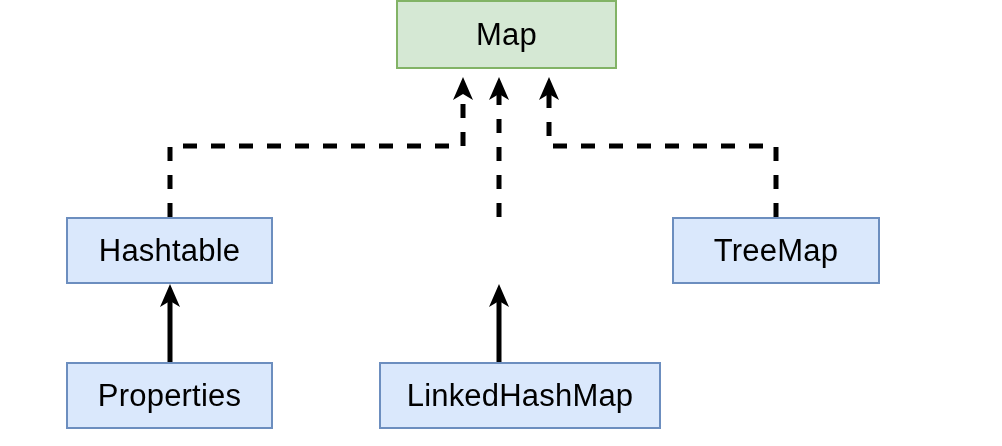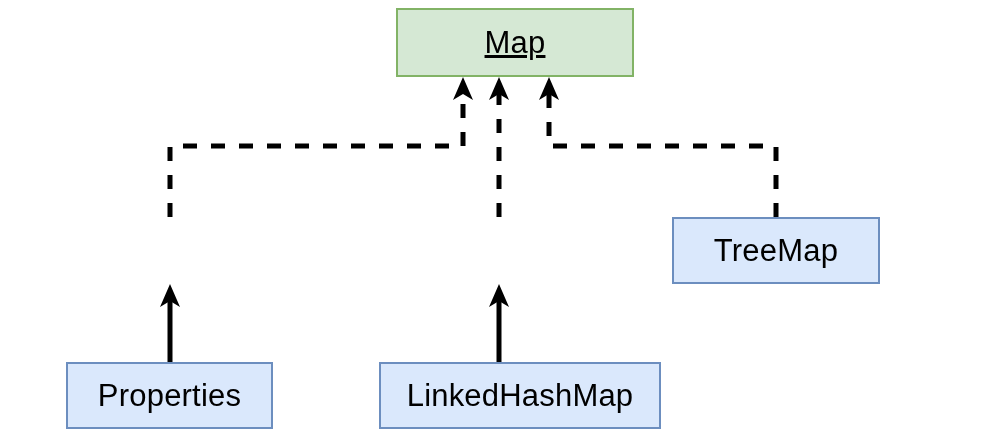--- a/index.html
+++ b/index.html
@@ -83,24 +83,27 @@
 
     <path class="edge-solid" d="M 499,362 L 499,300"></path>
 
     <polygon class="arrowhead" points="463,77 453,100 463,94 473,100"></polygon>
     <polygon class="arrowhead" points="499,77 489,100 499,94 509,100"></polygon>
     <polygon class="arrowhead" points="549,77 539,100 549,94 559,100"></polygon>
     <polygon class="arrowhead" points="170,284 160,307 170,301 180,307"></polygon>
     <polygon class="arrowhead" points="499,284 489,307 499,301 509,307"></polygon>
   </svg>
 
-  <div class="node node-interface" id="node-map" style="left: 396px; top: 8px; width: 238px; height: 69px; text-decoration: underline;">
+  <div class="node node-interface" id="node-map" style="left: 396px; top: 0; width: 221px; height: 69px;">
     <span>Map</span>
   </div>
 
+  <div class="node node-class" id="node-hashtable" style="left: 66px; top: 217px; width: 207px; height: 67px;">
+    <span>Hashtable</span>
+  </div>
 
 
   <div class="node node-class" id="node-treemap" style="left: 672px; top: 217px; width: 208px; height: 67px;">
     <span>TreeMap</span>
   </div>
 
   <div class="node node-class" id="node-properties" style="left: 66px; top: 362px; width: 207px; height: 67px;">
     <span>Properties</span>
   </div>
 

